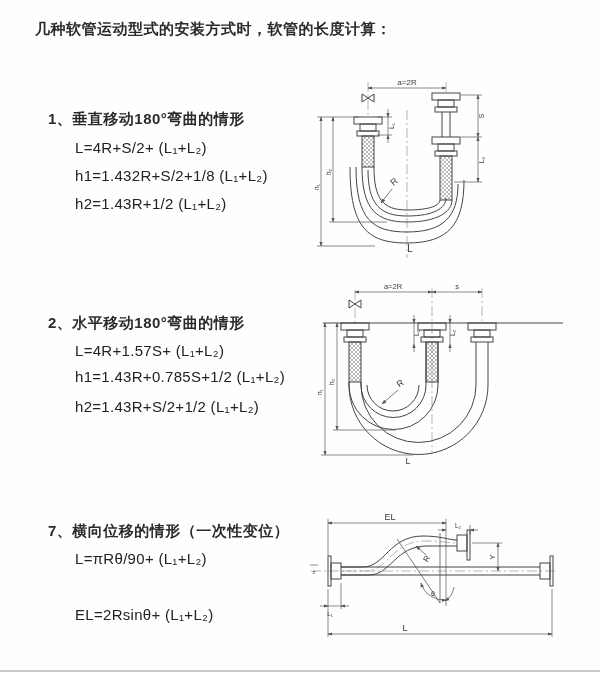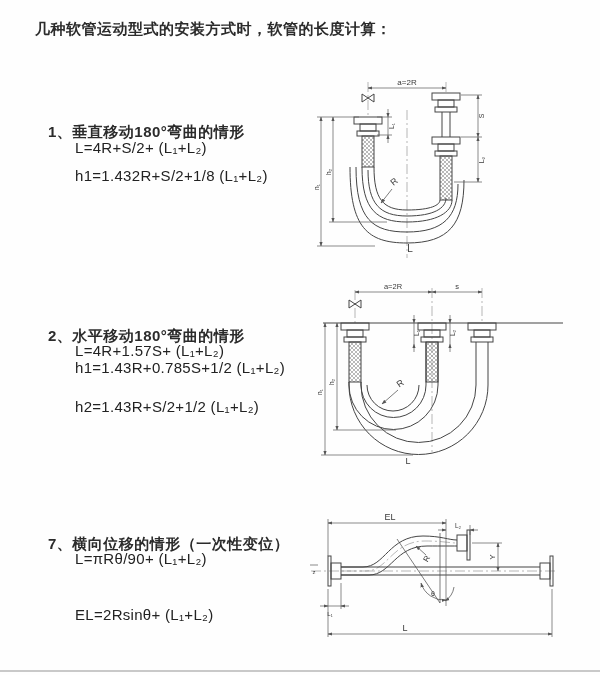--- a/index.html
+++ b/index.html
@@ -1,34 +1,35 @@
 <!DOCTYPE html>
 <html><head>
 <meta charset="utf-8">
 <style>
   html,body{margin:0;padding:0;background:#ffffff;}
   #page{position:relative;width:600px;height:675px;background:#fefefe;overflow:hidden;
         font-family:"Liberation Sans",sans-serif;color:#2b2b2b;}
   .title{position:absolute;left:35px;top:20px;font-size:15px;font-weight:700;letter-spacing:.5px;}
-  .sec-head{position:absolute;left:48px;font-size:15px;font-weight:700;letter-spacing:.5px;margin-top:13px;}
+  .sec-head{position:absolute;left:48px;font-size:15px;font-weight:700;letter-spacing:.5px;}
   .formula{position:absolute;left:75px;font-size:15px;font-weight:400;letter-spacing:.3px;color:#222;}
   svg{position:absolute;}
   svg text{font-family:"Liberation Sans",sans-serif;fill:#3a3a3a;}
   .scan-edge{position:absolute;left:0;top:670px;width:600px;height:2px;background:#c9c9c9;}
 </style>
 </head>
 <body>
 
 <div id="page">
 
   <div class="title">几种软管运动型式的安装方式时，软管的长度计算：</div>
 
   <div class="sec-head" style="top:110px">1、垂直移动180°弯曲的情形</div>
   <div class="formula" style="top:139px">L=4R+S/2+ (L₁+L₂)</div>
   <div class="formula" style="top:167px">h1=1.432R+S/2+1/8 (L₁+L₂)</div>
+  <div class="formula" style="top:195px">h2=1.43R+1/2 (L₁+L₂)</div>
 
   <svg style="left:315px;top:72px" width="265" height="192" viewBox="0 0 265 192">
     <defs>
       <pattern id="braid" width="4" height="4" patternUnits="userSpaceOnUse">
         <path d="M0,0 L4,4 M4,0 L0,4" stroke="#8a8a8a" stroke-width="0.6"></path>
       </pattern>
       <marker id="ar" viewBox="0 0 10 10" refX="9" refY="5" markerWidth="7" markerHeight="7" orient="auto-start-reverse">
         <path d="M0,1.5 L10,5 L0,8.5 z" fill="#555"></path>
       </marker>
     </defs>
@@ -97,21 +98,21 @@
     <text font-size="7" text-anchor="middle" transform="rotate(-90 169 88)" x="169" y="88">L₂</text>
     <text font-size="6.5" text-anchor="middle" transform="rotate(-90 79 54)" x="79" y="54">L₁</text>
     <text font-size="6.5" text-anchor="middle" transform="rotate(-90 3.5 115)" x="3.5" y="115">h₁</text>
     <text font-size="6.5" text-anchor="middle" transform="rotate(-90 15.5 100)" x="15.5" y="100">h₂</text>
     <text font-size="9" text-anchor="middle" transform="rotate(-40 81 112)" x="81" y="112">R</text>
     <text x="95" y="180" font-size="10" text-anchor="middle">L</text>
   </svg>
 
   <div class="sec-head" style="top:314px">2、水平移动180°弯曲的情形</div>
   <div class="formula" style="top:342px">L=4R+1.57S+ (L₁+L₂)</div>
-  <div class="formula" style="top:359px">h1=1.43R+0.785S+1/2 (L₁+L₂)</div>
+  <div class="formula" style="top:368px">h1=1.43R+0.785S+1/2 (L₁+L₂)</div>
   <div class="formula" style="top:398px">h2=1.43R+S/2+1/2 (L₁+L₂)</div>
 
   <svg style="left:318px;top:282px" width="272" height="192" viewBox="0 0 272 192">
     <g stroke="#888" stroke-width="0.6" stroke-dasharray="10 3 2 3">
       <line x1="37" y1="8" x2="37" y2="41"></line>
       <line x1="114" y1="6" x2="114" y2="170"></line>
       <line x1="164" y1="6" x2="164" y2="41"></line>
     </g>
 
     <g stroke="#454545" stroke-width="1" fill="none">

